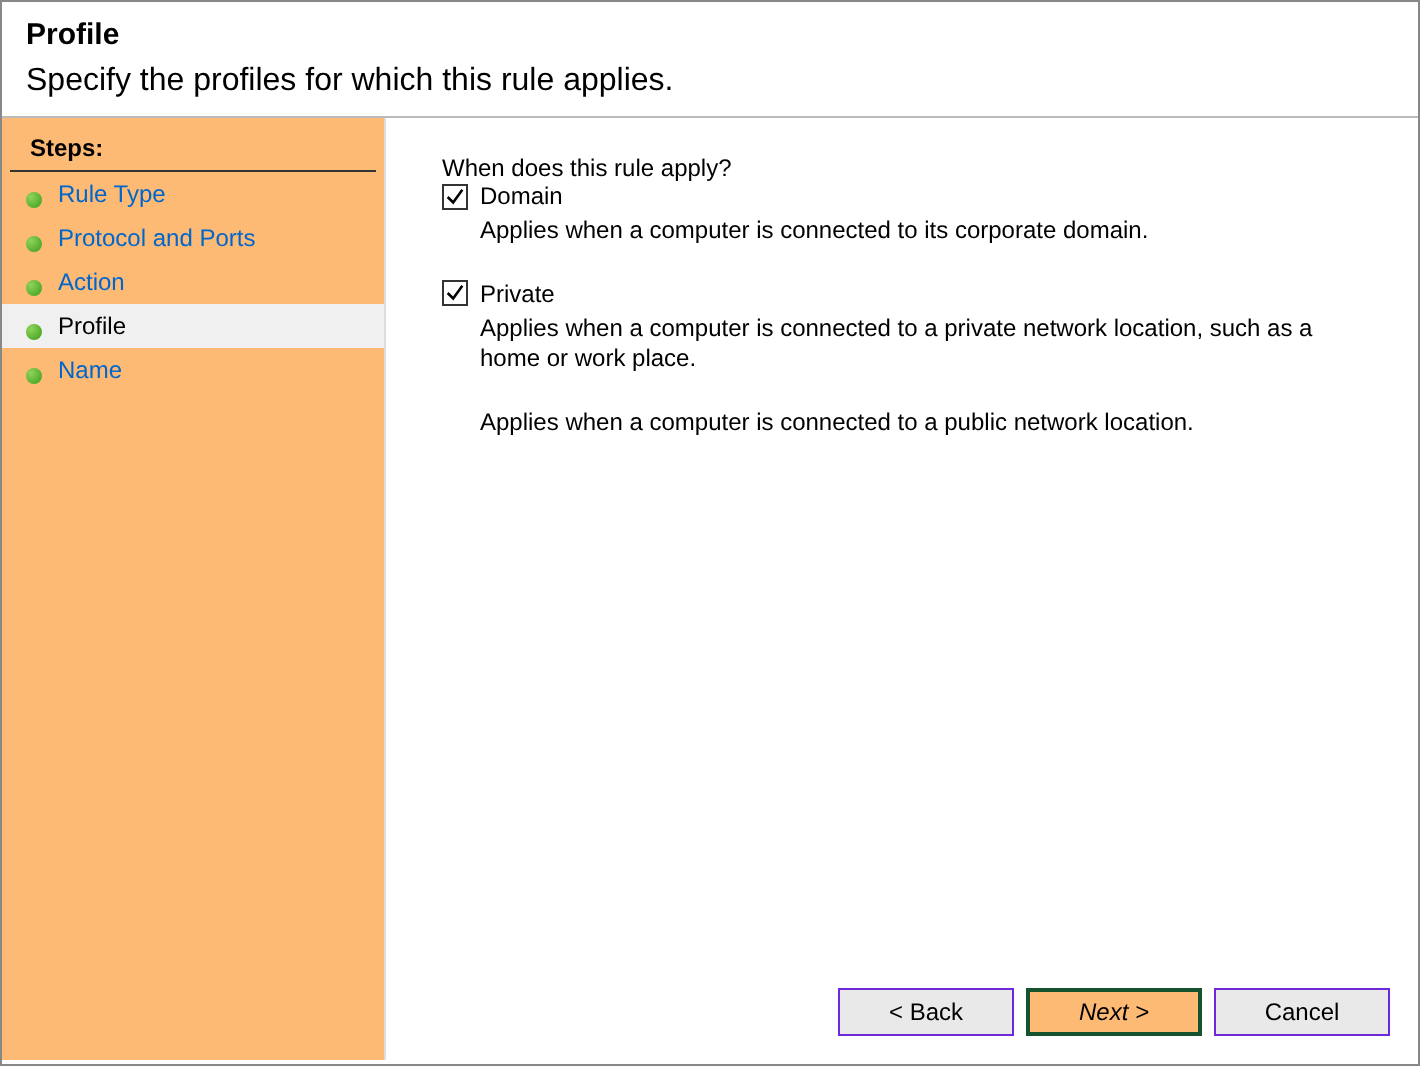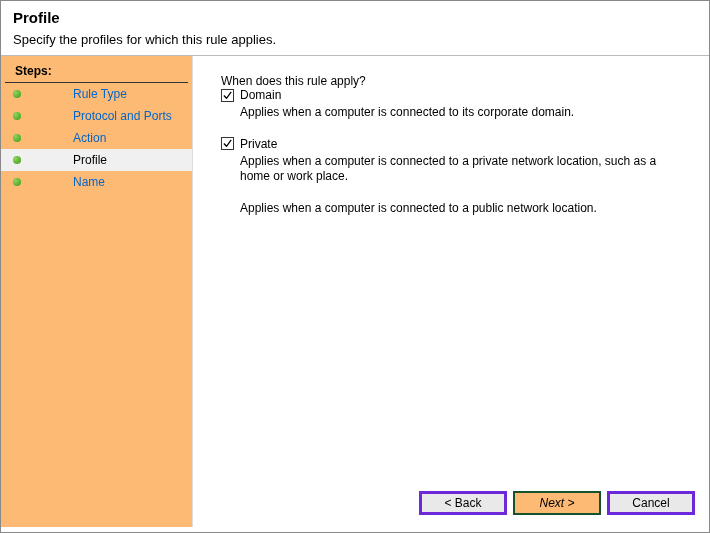--- a/index.html
+++ b/index.html
@@ -18,46 +18,45 @@
       padding: 8px 12px 8px 12px;
       border-bottom: 1px solid #bbb;
     }
     .header-title {
       font-size: 15px;
       font-weight: bold;
       color: #000;
       margin-bottom: 6px;
     }
     .header-subtitle {
-      font-size: 13px;
+      font-size: 16px;
       color: #000;
     }
     .body {
       display: flex;
       height: calc(100% - 60px);
     }
     .sidebar {
       width: 192px;
       background: #fdba74;
       border-right: 1px solid #ddd;
       padding-top: 4px;
     }
     .steps-title {
       font-weight: bold;
       padding: 4px 10px 4px 10px;
       border-bottom: 1px solid #333;
       margin: 0 4px 0 4px;
     }
     .step-item {
       display: flex;
-      align-items: center;
+      align-items: flex-end;
       padding: 4px 10px 4px 12px;
       cursor: pointer;
       height: 22px;
-      gap: 44px;
     }
     .step-item.current {
       background: #f0f0f0;
     }
     .step-bullet {
       width: 8px;
       height: 8px;
       border-radius: 50%;
       background: radial-gradient(circle at 30% 30%, #8fd45a, #3a9c1a);
       margin-right: 8px;
@@ -114,21 +113,21 @@
     .button-row {
       position: absolute;
       bottom: 12px;
       right: 14px;
       display: flex;
       gap: 6px;
     }
     .btn {
       min-width: 88px;
       height: 24px;
-      border: 3px solid #6d28d9;
+      border: 1px solid #6d28d9;
       background: #e9e9e9;
       font-family: inherit;
       font-size: 12px;
       cursor: pointer;
       padding: 0 8px;
     }
     .btn.primary {
       border: 2px solid #14532d;
       background: #fdba74;
       font-style: italic;

